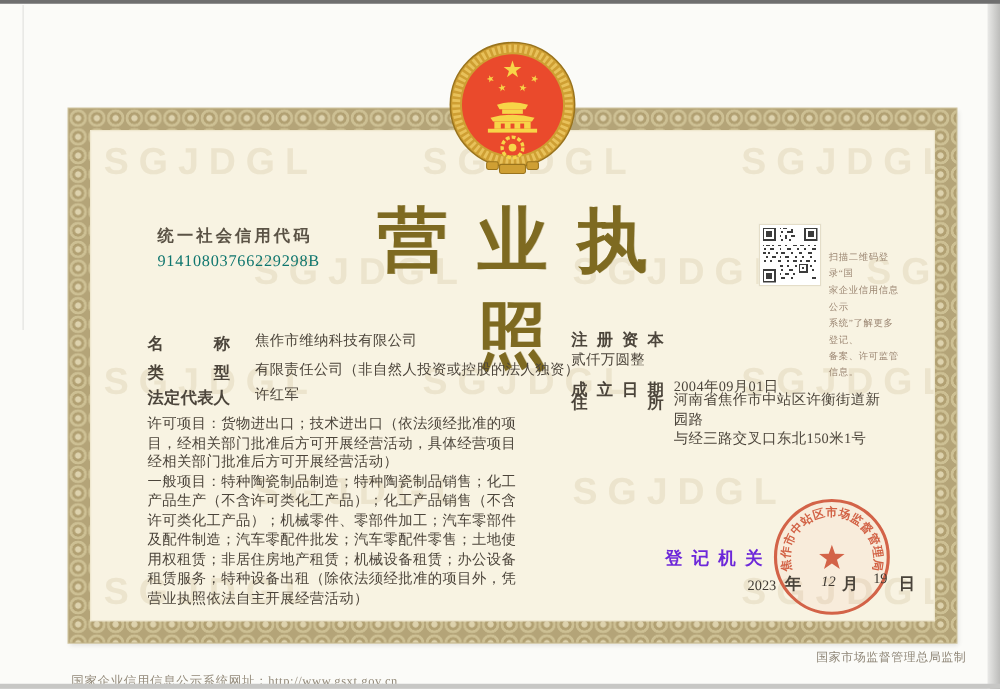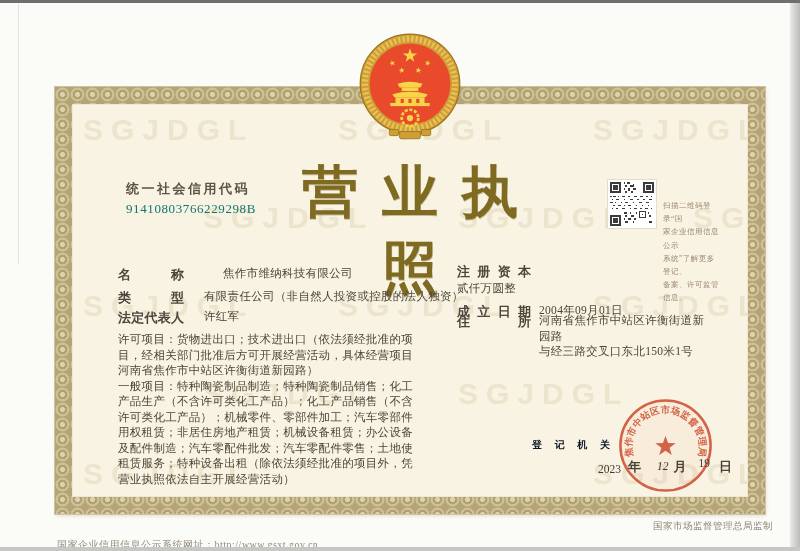--- a/index.html
+++ b/index.html
@@ -67,21 +67,21 @@
   }
   .lbl-left  { width:66px; margin-right:20px; }
   .lbl-right { width:74px; margin-right:8px; }
   .val { font-size:11.5px; color:#4c453b; line-height:15.5px; letter-spacing:0.3px; }
   .val-left  { width:284px; }
   .val-right { width:170px; }
   .scope-line { white-space:nowrap; }
 
   .reg-label {
     position:absolute; left:532px; top:436px; width:78px;
-    font-size:10px; font-weight:600; color:#0f172a;
+    font-size:14px; font-weight:600; color:#6d28d9;
     text-align:justify; text-align-last:justify; text-justify:inter-character;
     font-family:"Liberation Sans",sans-serif; z-index:5;
   }
   .reg-date { position:absolute; left:598px; top:456px; display:flex; align-items:flex-end; z-index:5; color:#49433a; }
   .reg-date .num { font-size:11.5px; color:#3f3a33; }
   .reg-date .char { font-size:13px; font-weight:600; }
   .d-year { transform:translateY(-1px); }
   .d-ychar { margin-left:7px; }
   .d-month { margin-left:16px; transform:translateY(-4px);font-style:italic; }
   .d-mchar { margin-left:5px; }
@@ -180,42 +180,42 @@
     <path fill="#3c3c3c" d="M9 0h1v1H9zM11 0h2v1h-2zM15 1h1v2h-1zM10 2h1v1h-1zM13 2h2v1h-2zM9 4h1v1H9zM12 4h1v2h-1zM15 4h2v1h-2zM10 6h1v1h-1zM14 6h1v1h-1zM0 9h1v1H0zM2 9h2v1H2zM5 9h1v1H5zM8 9h2v1H8zM12 9h1v1h-1zM16 9h2v1h-2zM20 9h2v1h-2zM24 9h1v1h-1zM27 9h1v1h-1zM1 11h1v1H1zM4 11h2v1H4zM9 11h1v1H9zM13 11h2v1h-2zM18 11h1v1h-1zM22 11h1v1h-1zM26 11h2v1h-2zM0 13h2v1H0zM3 13h1v1H3zM7 13h1v1H7zM10 13h2v1h-2zM15 13h1v1h-1zM19 13h2v1h-2zM24 13h2v1h-2zM2 15h1v1H2zM5 15h2v1H5zM9 15h1v1H9zM12 15h2v1h-2zM17 15h1v1h-1zM21 15h1v1h-1zM25 15h1v1h-1zM1 17h1v1H1zM4 17h1v1H4zM8 17h2v1H8zM13 17h1v1h-1zM16 17h2v1h-2zM20 17h1v1h-1zM23 17h2v1h-2zM27 17h1v1h-1zM9 20h2v1H9zM13 20h1v1h-1zM17 20h1v1h-1zM25 20h1v1h-1zM10 22h1v1h-1zM14 22h2v1h-2zM26 22h1v1h-1zM9 24h1v1H9zM12 24h2v1h-2zM16 24h1v1h-1zM10 26h2v1h-2zM15 26h1v1h-1zM26 26h2v1h-2z"></path>
   </svg>
 
   <div class="qr-note">
     <div>扫描二维码登录“国</div>
     <div>家企业信用信息公示</div>
     <div>系统”了解更多登记、</div>
     <div>备案、许可监管信息。</div>
   </div>
 
-  <div class="row" style="left:118px; top:264px;gap:19px;">
+  <div class="row" style="left:118px; top:264px;">
     <span class="lbl lbl-left">名称</span>
     <span class="val val-left">焦作市维纳科技有限公司</span>
   </div>
   <div class="row" style="left:118px; top:287px;">
     <span class="lbl lbl-left">类型</span>
     <span class="val val-left">有限责任公司（非自然人投资或控股的法人独资）</span>
   </div>
   <div class="row" style="left:118px; top:307px;">
     <span class="lbl lbl-left">法定代表人</span>
     <span class="val val-left">许红军</span>
   </div>
   <div class="row" style="left:118px; top:330px;">
     <span class="val val-left">
       <div class="scope-line">许可项目：货物进出口；技术进出口（依法须经批准的项</div>
       <div class="scope-line">目，经相关部门批准后方可开展经营活动，具体经营项目</div>
-      <div class="scope-line">河南省焦作市中站区许衡街道新园路）</div>
+      <div class="scope-line">经相关部门批准后方可开展经营活动）</div>
       <div class="scope-line">一般项目：特种陶瓷制品制造；特种陶瓷制品销售；化工</div>
       <div class="scope-line">产品生产（不含许可类化工产品）；化工产品销售（不含</div>
       <div class="scope-line">许可类化工产品）；机械零件、零部件加工；汽车零部件</div>
+      <div class="scope-line">及配件制造；汽车零配件批发；汽车零配件零售；土地使</div>
       <div class="scope-line">用权租赁；非居住房地产租赁；机械设备租赁；办公设备</div>
-      <div class="scope-line">及配件制造；汽车零配件批发；汽车零配件零售；土地使</div>
       <div class="scope-line">租赁服务；特种设备出租（除依法须经批准的项目外，凭</div>
       <div class="scope-line">营业执照依法自主开展经营活动）</div>
     </span>
   </div>
 
   <div class="row" style="left:457px; top:261px;flex-direction:column;">
     <span class="lbl lbl-right">注册资本</span>
     <span class="val val-right">贰仟万圆整</span>
   </div>
   <div class="row" style="left:457px; top:301px;">

